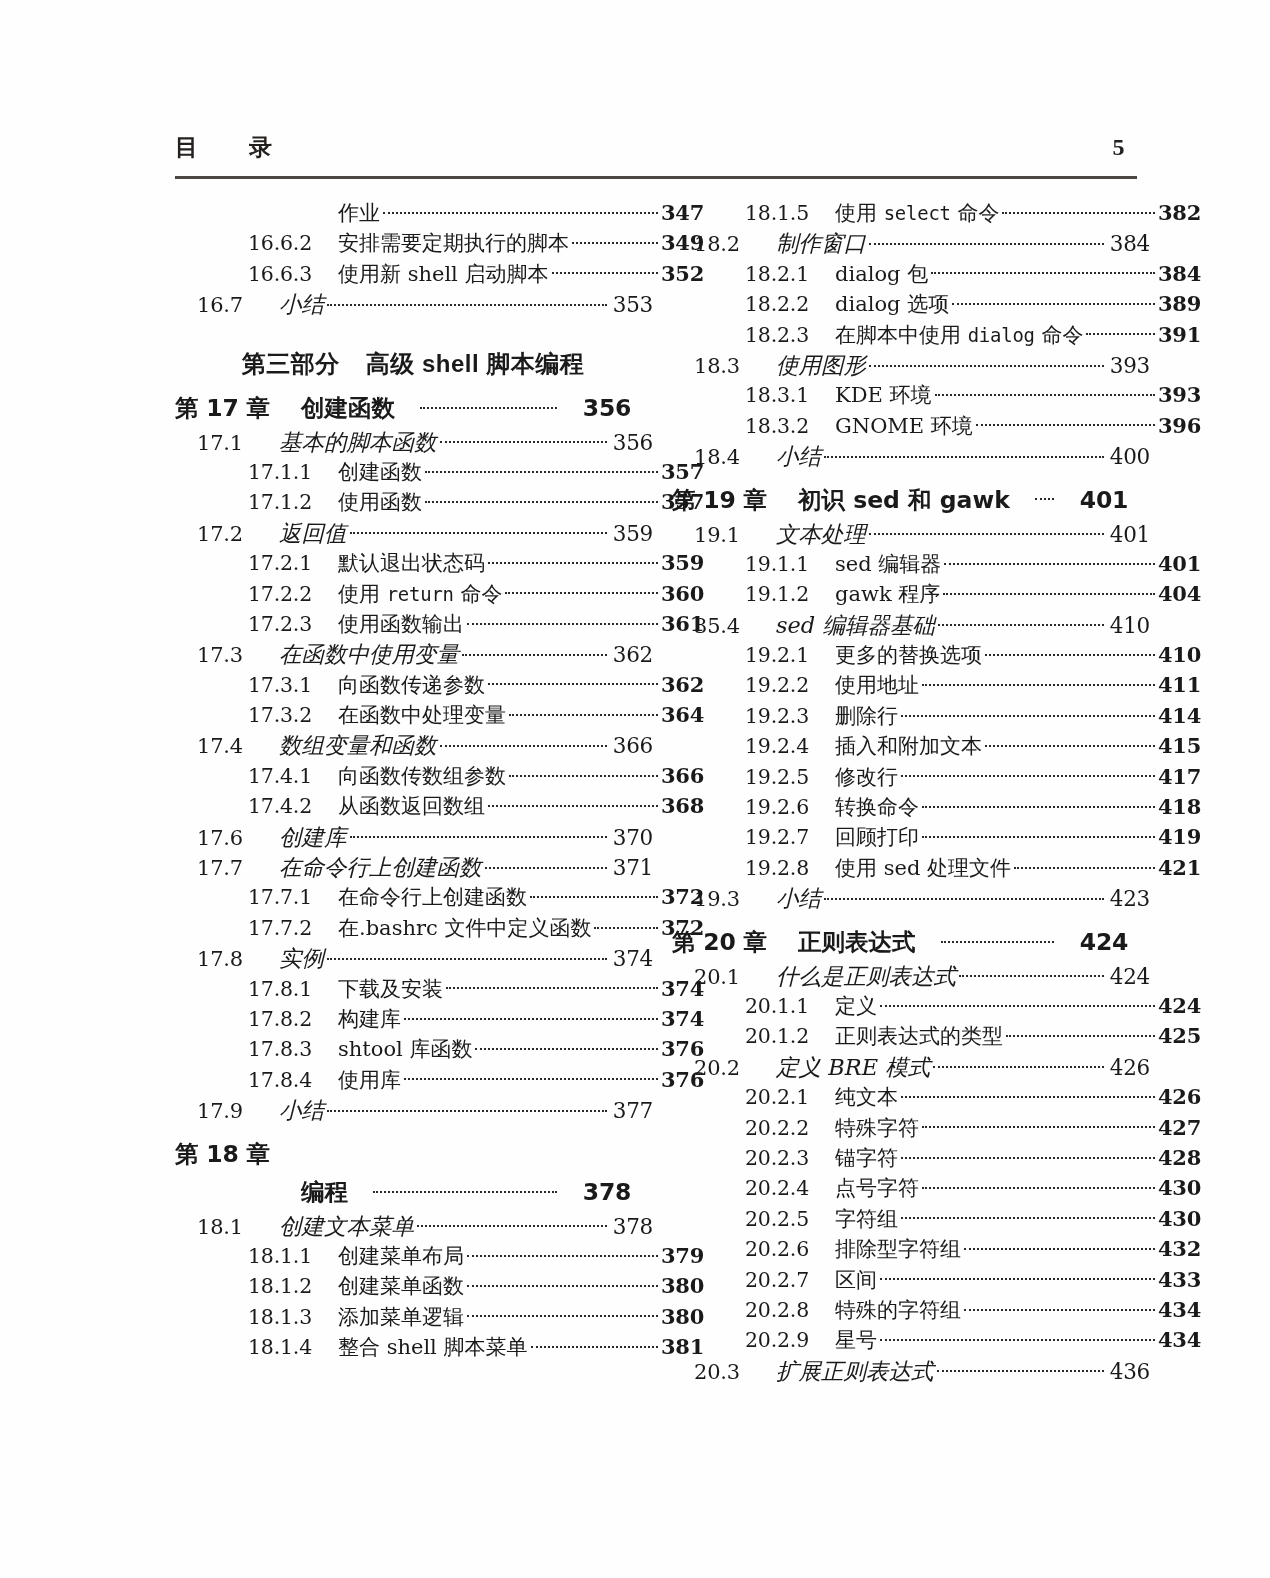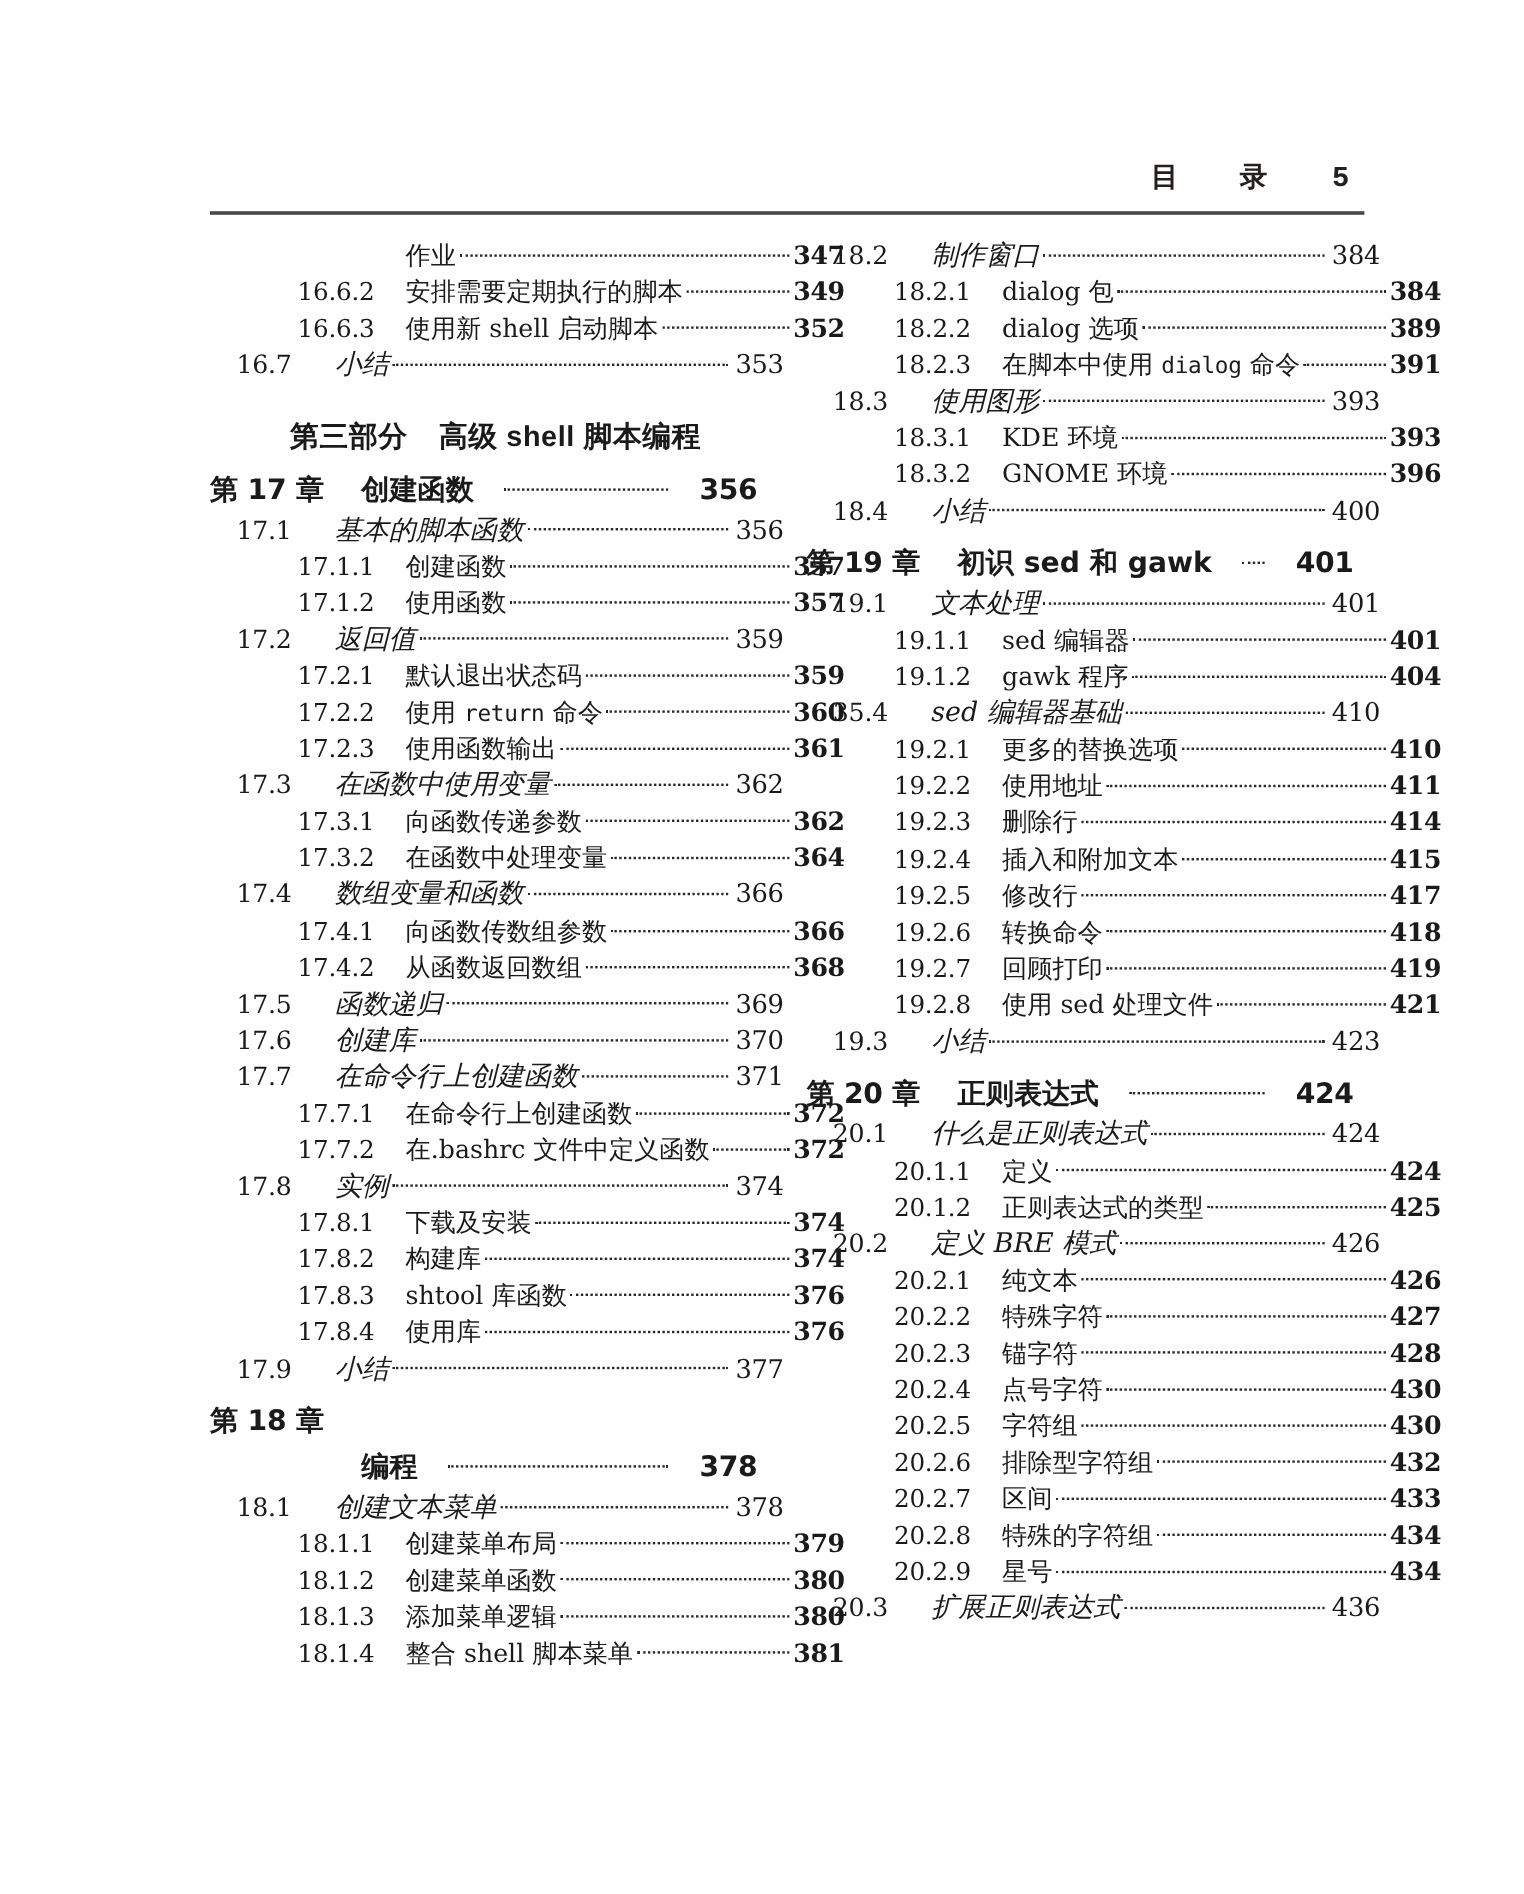--- a/index.html
+++ b/index.html
@@ -28,23 +28,23 @@
   
   .running-head {
     position: absolute;
     left: 175px;
     top: 132px;
     width: 960px;
     height: 42px;
   }
   .rh-inner {
     display: flex;
-    justify-content: flex-end;
+    justify-content: space-between;
     align-items: baseline;
-    font-family: Liberation Mono, monospace;
+    font-family: Liberation Serif, serif;
     font-weight: 700;
     font-size: 23px;
     color: #23201e;
     letter-spacing: 0.5px;
   }
   .rh-title { margin-right: 40px; letter-spacing: 14px; }
   .rh-pageno { margin-right: 10px; font-size: 24px; }
   .rule {
     position: absolute;
     left: 175px;
@@ -296,26 +296,20 @@
           <span class="lead"></span>
           <span class="pg">366</span>
         </div>
         <div class="row lvl3">
           <span class="num">17.4.2</span>
           <span class="txt">从函数返回数组</span>
           <span class="lead"></span>
           <span class="pg">368</span>
         </div>
         <div class="row lvl2">
-          <span class="num">17.5</span>
-          <span class="txt">函数递归</span>
-          <span class="lead"></span>
-          <span class="pg">369</span>
-        </div>
-        <div class="row lvl2">
           <span class="num">17.6</span>
           <span class="txt">创建库</span>
           <span class="lead"></span>
           <span class="pg">370</span>
         </div>
         <div class="row lvl2">
           <span class="num">17.7</span>
           <span class="txt">在命令行上创建函数</span>
           <span class="lead"></span>
           <span class="pg">371</span>
@@ -403,20 +397,26 @@
           <span class="pg">380</span>
         </div>
         <div class="row lvl3">
           <span class="num">18.1.4</span>
           <span class="txt">整合 shell 脚本菜单</span>
           <span class="lead"></span>
           <span class="pg">381</span>
         </div>
       </div>
     <div class="col col-right" id="col-right">
+        <div class="row lvl3">
+          <span class="num">18.1.5</span>
+          <span class="txt">使用 <span class="mono">select</span> 命令</span>
+          <span class="lead"></span>
+          <span class="pg">382</span>
+        </div>
         <div class="row lvl2">
           <span class="num">18.2</span>
           <span class="txt">制作窗口</span>
           <span class="lead"></span>
           <span class="pg">384</span>
         </div>
         <div class="row lvl3">
           <span class="num">18.2.1</span>
           <span class="txt">dialog 包</span>
           <span class="lead"></span>

